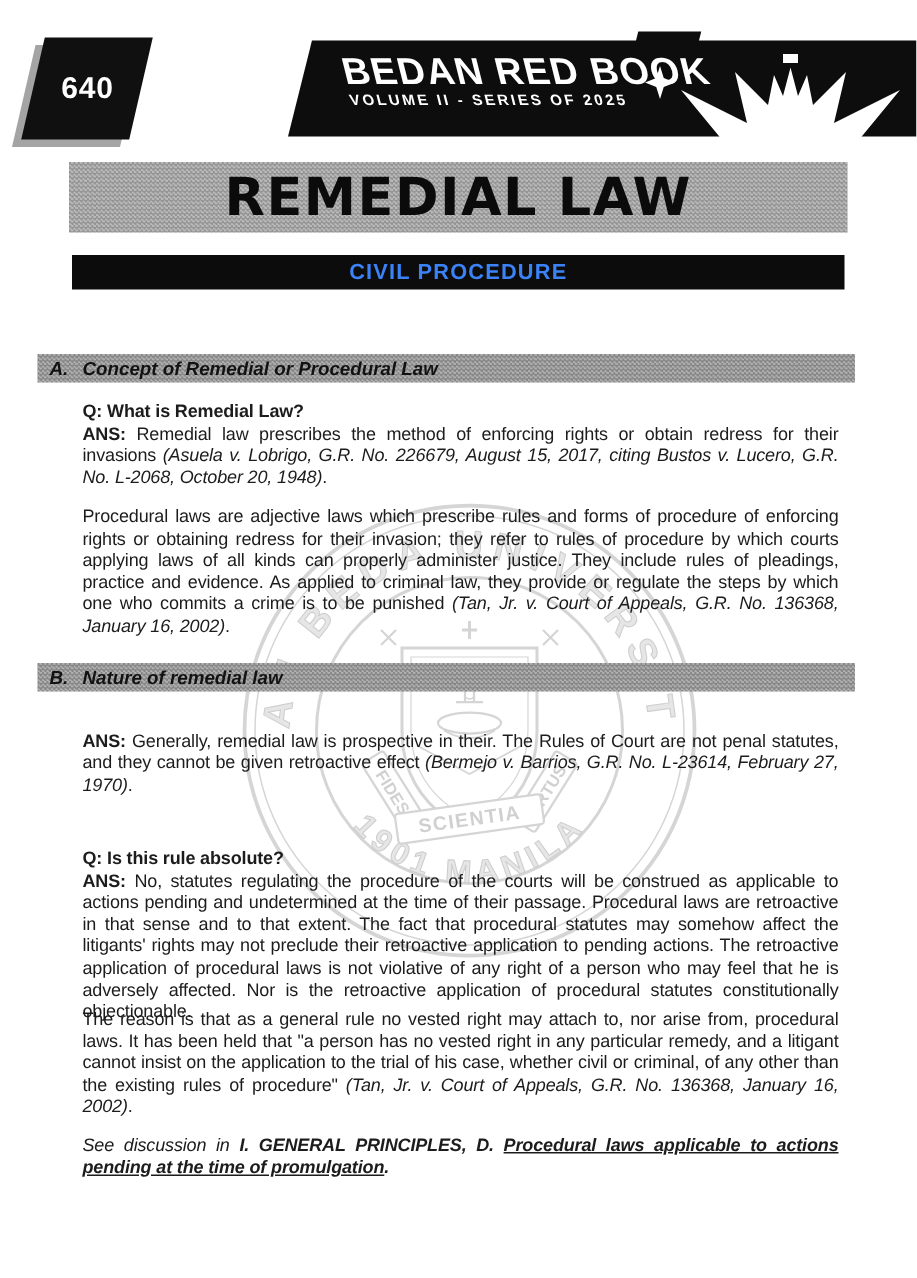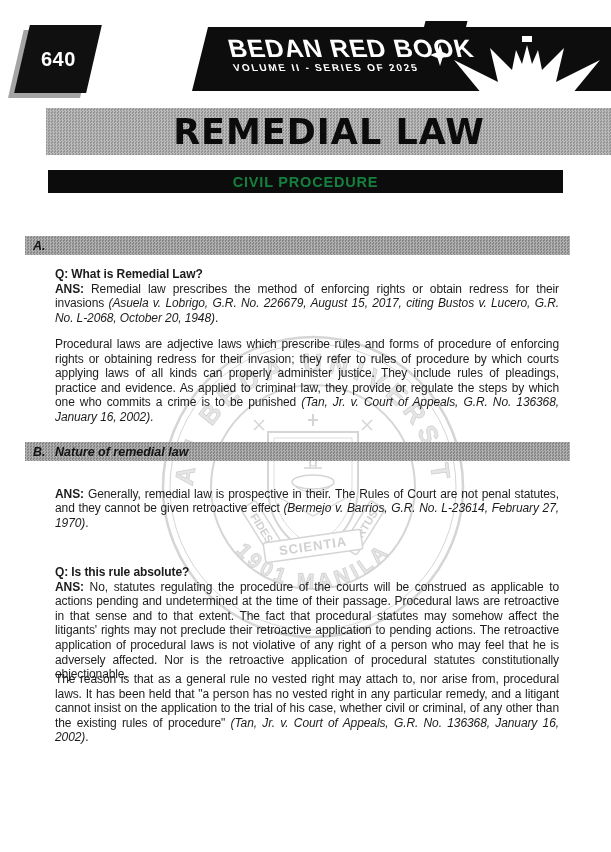--- a/index.html
+++ b/index.html
@@ -18,26 +18,26 @@
   .header-inner{position:absolute;left:30px;top:8px;transform:skewX(14deg);color:#fff;}
   .book-title{font-size:25px;font-weight:bold;letter-spacing:1px;line-height:26px;}
   .book-subtitle{font-size:10px;font-weight:bold;letter-spacing:1.8px;margin-top:1px;}
   .crown{position:absolute;left:452px;top:36px;z-index:6;}
   .star{position:absolute;left:430px;top:44px;z-index:6;}
 
   
   .halftone{background-color:#a8a8a8;
         background-image:repeating-conic-gradient(rgba(255,255,255,.22) 0% 25%, rgba(0,0,0,.12) 0% 50%);
         background-size:3px 3px;}
-  .main-title{position:absolute;left:46px;top:108px;width:566px;height:47px;z-index:3;
+  .main-title{position:absolute;left:46px;top:108px;width:519px;height:47px;z-index:3;
         display:flex;align-items:center;justify-content:center;
         font-family:"DejaVu Sans",sans-serif;font-weight:bold;font-size:35px;
         letter-spacing:1px;color:#0b0b0b;}
   .black-bar{position:absolute;left:48px;width:515px;height:23px;background:#0c0c0c;z-index:3;
-        display:flex;align-items:center;justify-content:center;color:#15803d;
+        display:flex;align-items:center;justify-content:center;color:#3b82f6;
         font-weight:bold;font-size:14.5px;letter-spacing:.8px;white-space:pre;}
   .bar-civil{top:170px;}
   .bar-principles{top:203px;}
   .section-banner{position:absolute;left:25px;width:545px;height:19px;z-index:3;
         background-color:#9c9c9c;
         background-image:repeating-conic-gradient(rgba(255,255,255,.20) 0% 25%, rgba(0,0,0,.14) 0% 50%);
         background-size:3px 3px;
         display:flex;align-items:center;font-weight:bold;font-style:italic;
         font-size:12.5px;color:#121212;}
   .sec-letter{width:30px;padding-left:8px;box-sizing:border-box;}
@@ -123,20 +123,21 @@
   <svg class="crown" width="150" height="58" viewBox="0 0 150 58">
     <rect x="70" y="0" width="10" height="6" fill="#ffffff"></rect>
     <polygon fill="#ffffff" points="2,24 46,46 38,12 60,34 64,14 70,28 75,9 80,28 86,14 90,34 112,12 104,46 148,24 120,58 30,58"></polygon>
   </svg>
 
   <div class="main-title halftone">REMEDIAL LAW</div>
   <div class="black-bar bar-civil">CIVIL PROCEDURE</div>
 
   <div class="section-banner banner-a">
     <span class="sec-letter">A.</span>
+    <span>Concept of Remedial or Procedural Law</span>
   </div>
 
   <p class="block qa1">
     <span class="b">Q: What is Remedial Law?</span><br>
     <span class="b">ANS:</span><span> Remedial law prescribes the method of enforcing rights or obtain redress for their invasions </span><span class="i">(Asuela v. Lobrigo, G.R. No. 226679, August 15, 2017, citing Bustos v. Lucero, G.R. No. L-2068, October 20, 1948)</span><span>.</span>
   </p>
 
   <p class="block para2">
     <span>Procedural laws are adjective laws which prescribe rules and forms of procedure of enforcing rights or obtaining redress for their invasion; they refer to rules of procedure by which courts applying laws of all kinds can properly administer justice. They include rules of pleadings, practice and evidence. As applied to criminal law, they provide or regulate the steps by which one who commits a crime is to be punished </span><span class="i">(Tan, Jr. v. Court of Appeals, G.R. No. 136368, January 16, 2002)</span><span>.</span>
   </p>
@@ -153,14 +154,17 @@
 
   <p class="block qa3">
     <span class="b">Q: Is this rule absolute?</span><br>
     <span class="b">ANS:</span><span> No, statutes regulating the procedure of the courts will be construed as applicable to actions pending and undetermined at the time of their passage. Procedural laws are retroactive in that sense and to that extent. The fact that procedural statutes may somehow affect the litigants' rights may not preclude their retroactive application to pending actions. The retroactive application of procedural laws is not violative of any right of a person who may feel that he is adversely affected. Nor is the retroactive application of procedural statutes constitutionally objectionable.</span>
   </p>
 
   <p class="block para-reason">
     <span>The reason is that as a general rule no vested right may attach to, nor arise from, procedural laws. It has been held that "a person has no vested right in any particular remedy, and a litigant cannot insist on the application to the trial of his case, whether civil or criminal, of any other than the existing rules of procedure" </span><span class="i">(Tan, Jr. v. Court of Appeals, G.R. No. 136368, January 16, 2002)</span><span>.</span>
   </p>
 
+  <p class="block see-note">
+    <span class="i">See discussion in </span><span class="bi">I. GENERAL PRINCIPLES, D. </span><span class="biu">Procedural laws applicable to actions pending at the time of promulgation</span><span class="bi">.</span>
+  </p>
 
 </div>
 
 </body></html>

